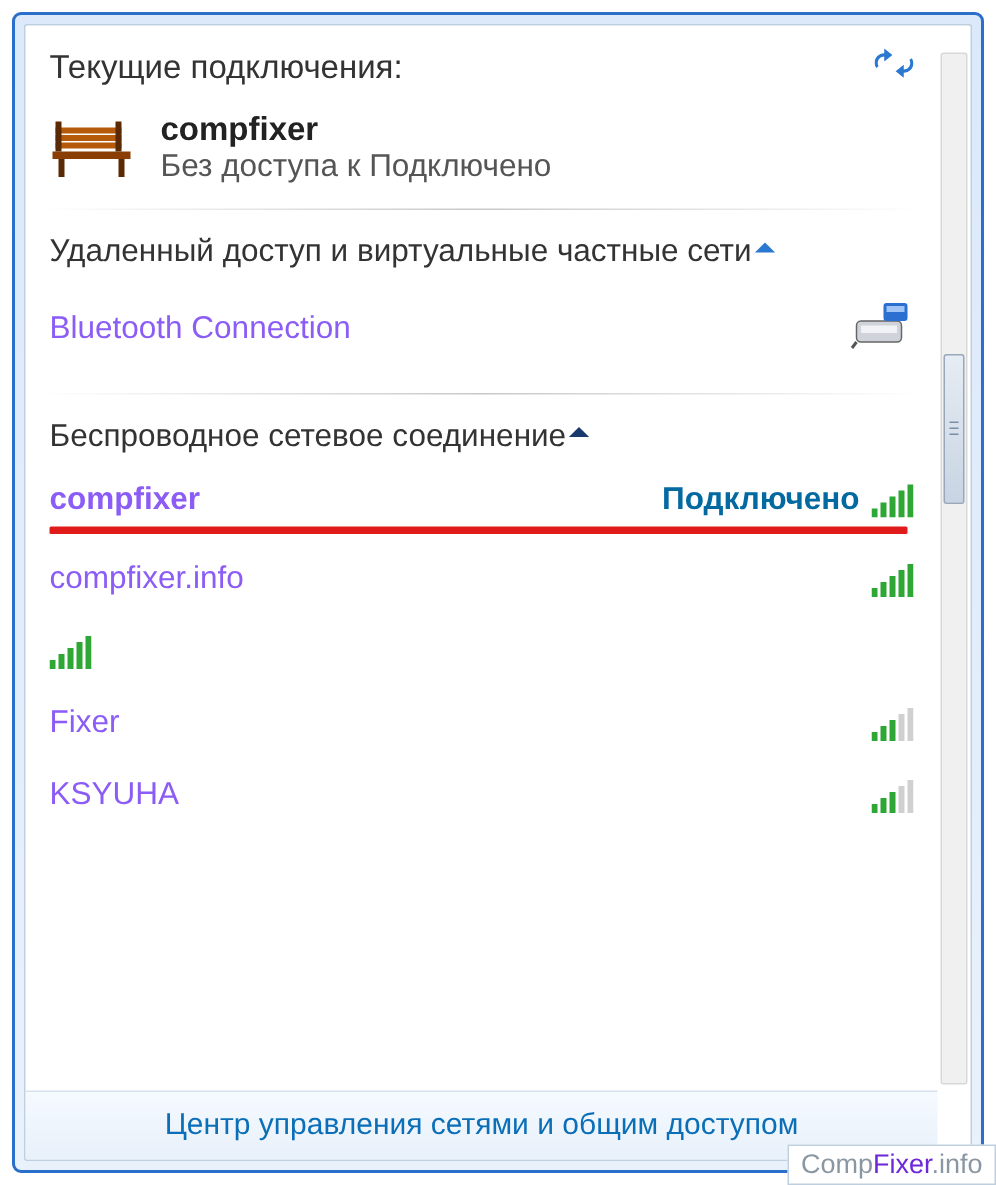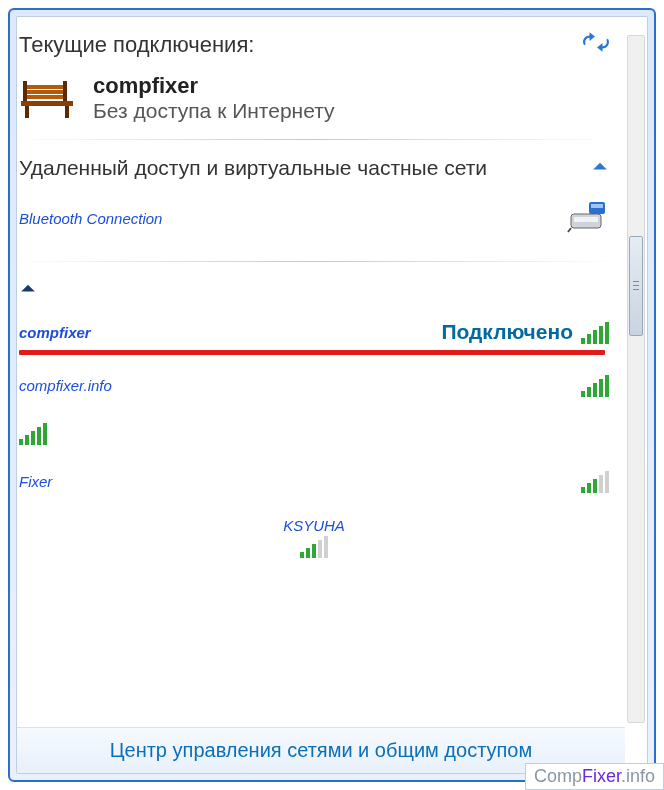--- a/index.html
+++ b/index.html
@@ -23,21 +23,21 @@
       background: #fff;
       border: 1px solid #bfcfe0;
       border-radius: 2px;
       height: 100%;
       position: relative;
       overflow: hidden;
     }
     .content-scroll {
       position: absolute;
       top: 0; left: 0; right: 22px; bottom: 48px;
-      padding: 12px 16px 0 2px;
+      padding: 12px 16px 0 16px;
     }
     .scrollbar-track {
       position: absolute;
       top: 18px; right: 2px; bottom: 50px;
       width: 18px;
       background: #f0f0f0;
       border: 1px solid #d8d8d8;
       border-radius: 2px;
     }
     .scrollbar-thumb {
@@ -75,32 +75,32 @@
     .conn-text .conn-name { font-weight: bold; font-size: 22px; color: #222; }
     .conn-text .conn-status { font-size: 21px; color: #555; }
 
     .divider {
       height: 1px;
       background: linear-gradient(to right, rgba(0,0,0,0), #c8c8c8, rgba(0,0,0,0));
       margin: 10px -8px;
     }
 
     .section-head {
-      display: flex; justify-content: space-between; align-items: center;
+      display: flex; align-items: center;
       font-size: 21px; color: #333; padding: 6px 0;
     }
     .chevron svg { width: 18px; height: 18px; }
     .blue-chev path { fill: #2a78d0; }
     .navy-chev path { fill: #1a3a6e; }
 
     .list-row {
       display: flex; justify-content: space-between; align-items: center;
       padding: 12px 0;
     }
-    .net-name { color: #1d4ed8; font-size: 15px; font-style: italic; }
+    .net-name { color: #8b5cf6; font-size: 21px; }
     .net-name.bold { font-weight: bold; }
     .net-status { color: #0369a1; font-weight: bold; font-size: 21px; margin-left: auto; margin-right: 8px; }
 
     .signal { width: 28px; height: 24px; display: inline-block; }
 
     .red-underline {
       height: 5px; background: #e11a1a;
       margin: -6px 4px 6px 0;
       border-radius: 1px;
     }
@@ -155,21 +155,21 @@
             <rect x="4" y="20" width="44" height="4" fill="#b55a0a"></rect>
             <rect x="2" y="26" width="52" height="5" fill="#8a3e06"></rect>
             <rect x="6" y="31" width="4" height="12" fill="#5a2a04"></rect>
             <rect x="46" y="31" width="4" height="12" fill="#5a2a04"></rect>
             <rect x="4" y="6" width="4" height="20" fill="#5a2a04"></rect>
             <rect x="44" y="6" width="4" height="20" fill="#5a2a04"></rect>
           </svg>
         </span>
         <div class="conn-text">
           <div class="conn-name">compfixer</div>
-          <div class="conn-status">Без доступа к Интернету</div>
+          <div class="conn-status">Без доступа к Подключено</div>
         </div>
       </div>
 
       <div class="divider"></div>
 
       <div class="section-head">
         <span>Удаленный доступ и виртуальные частные сети</span>
         <span class="chevron blue-chev">
           <svg viewBox="0 0 16 16">
               <path d="M2 11l6-6 6 6z"></path>
@@ -186,20 +186,21 @@
             <rect x="22" y="4" width="16" height="12" rx="2" fill="#2b6fd0"></rect>
             <rect x="24" y="6" width="12" height="4" fill="#9ec5f5"></rect>
             <line x1="4" y1="30" x2="1" y2="34" stroke="#555" stroke-width="2"></line>
           </svg>
         </span>
       </div>
 
       <div class="divider"></div>
 
       <div class="section-head">
+        <span>Беспроводное сетевое соединение</span>
         <span class="chevron navy-chev">
           <svg viewBox="0 0 16 16">
               <path d="M2 11l6-6 6 6z"></path>
             </svg>
         </span>
       </div>
 
       <div class="list-row">
         <span class="net-name bold">compfixer</span>
         <span class="net-status">Подключено</span>
@@ -247,21 +248,21 @@
               <rect x="0" y="18" width="4" height="6" fill="#2fa734"></rect>
               <rect x="6" y="14" width="4" height="10" fill="#2fa734"></rect>
               <rect x="12" y="10" width="4" height="14" fill="#2fa734"></rect>
               <rect x="18" y="6" width="4" height="18" fill="#d0d0d0"></rect>
               <rect x="24" y="2" width="4" height="22" fill="#d0d0d0"></rect>
             </svg>
         </span>
       </div>
 
 
-      <div class="list-row" style="margin-bottom:-10px;flex-direction:column;">
+      <div class="list-row" style="margin-bottom:-10px;">
         <span class="net-name">KSYUHA</span>
         <span class="signal">
           <svg viewBox="0 0 28 24">
               <rect x="0" y="18" width="4" height="6" fill="#2fa734"></rect>
               <rect x="6" y="14" width="4" height="10" fill="#2fa734"></rect>
               <rect x="12" y="10" width="4" height="14" fill="#2fa734"></rect>
               <rect x="18" y="6" width="4" height="18" fill="#d0d0d0"></rect>
               <rect x="24" y="2" width="4" height="22" fill="#d0d0d0"></rect>
             </svg>
         </span>

